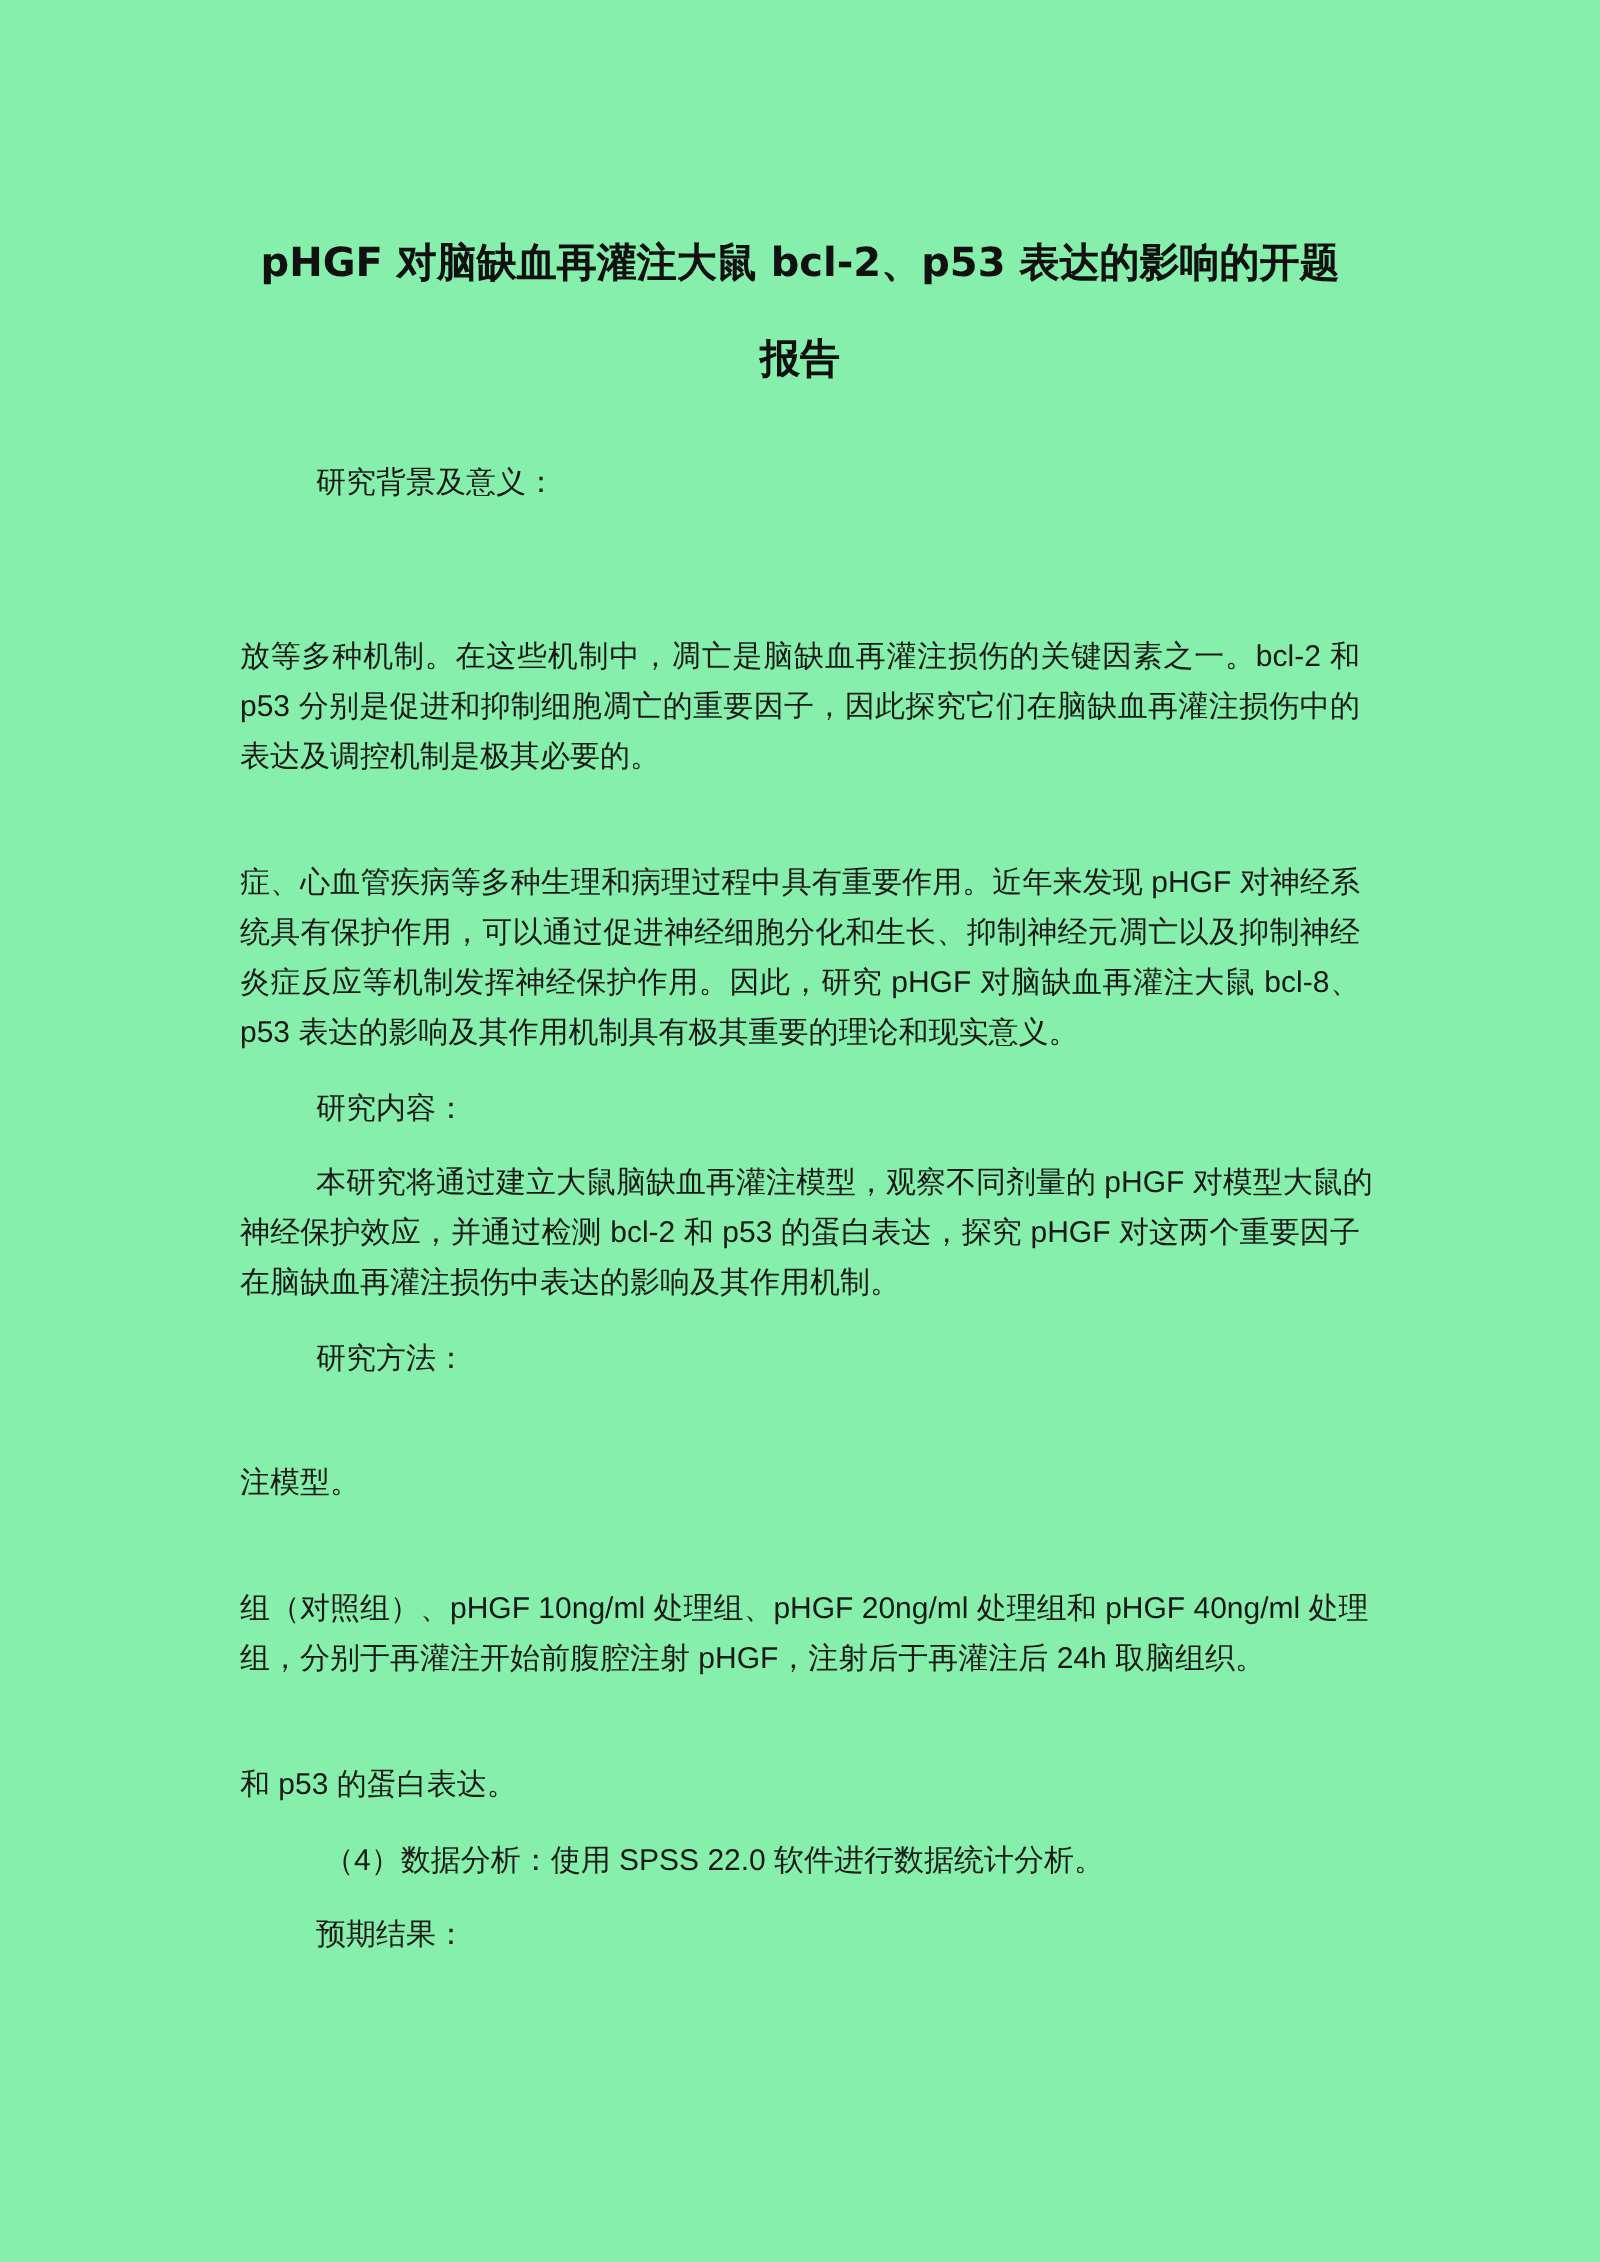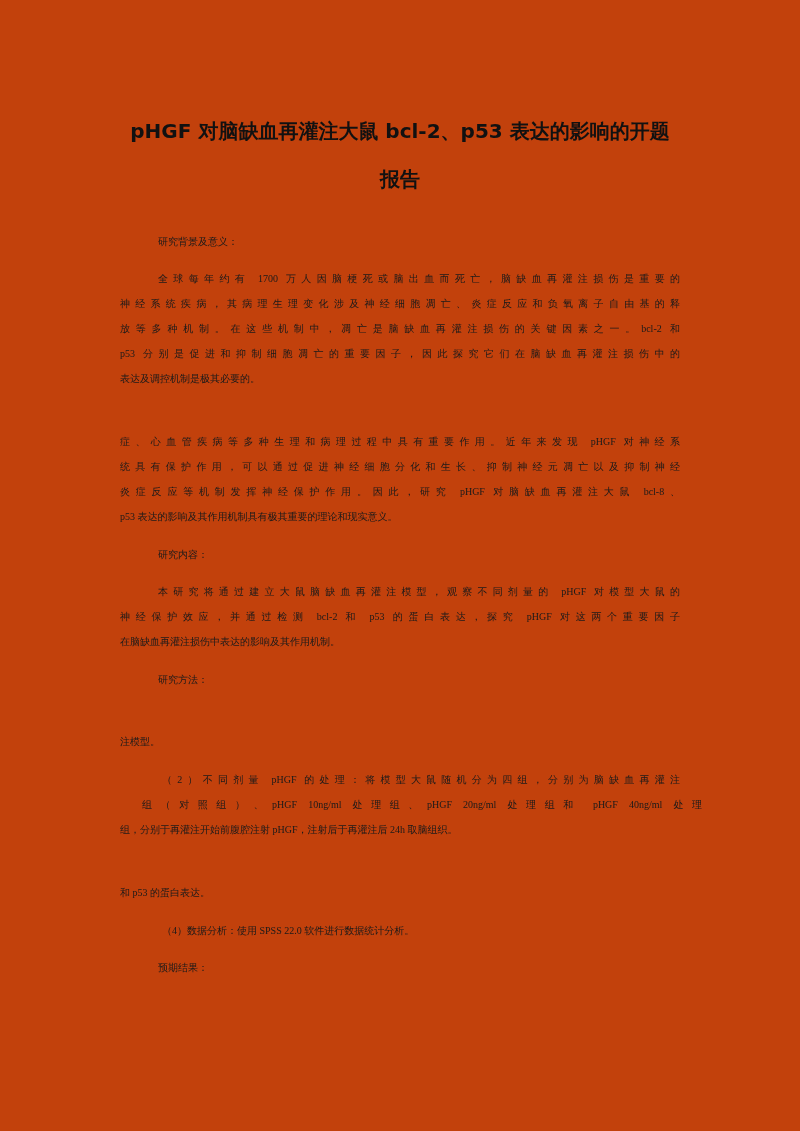--- a/index.html
+++ b/index.html
@@ -1,64 +1,61 @@
 <!DOCTYPE html>
 <html><head>
   <meta charset="utf-8">
   <style>
     html, body { margin: 0; padding: 0; background: #ffffff; }
     body { width: 800px; height: 1131px; position: relative; overflow: hidden; }
-    .page { position: absolute; left: 0; top: 0; width: 800px; height: 1131px; background: #c2410c; }
+    .page { position: absolute; left: 0; top: 0; width: 800px; height: 1131px; background: #86efac; }
     .title-line {
       position: absolute; left: 0; width: 800px; text-align: center;
       font-family: "DejaVu Sans", "Liberation Sans", sans-serif;
       font-weight: bold; font-size: 20px; color: #111111; white-space: nowrap;
     }
     .line {
       position: absolute; left: 120px; width: 560px; white-space: nowrap;
-      font-family: Liberation Serif, serif;
-      font-size: 10px; color: #1a1a1a; line-height: 20px;
+      font-family: Liberation Sans, sans-serif;
+      font-size: 15px; color: #1a1a1a; line-height: 20px;
     }
     .indent { left: 158px; width: 522px; }
     .indent2 { left: 162px; width: 518px; }
     .justify { text-align: justify; text-align-last: justify; }
   </style>
 </head>
 <body>
 
 <div class="page">
 
   <div class="title-line" style="top:118px;">pHGF 对脑缺血再灌注大鼠 bcl-2、p53 表达的影响的开题</div>
   <div class="title-line" style="top:166px;">报告</div>
 
   <div class="line indent" style="top:232px;">研究背景及意义：</div>
 
-  <div class="line indent justify" style="top:269px;">全球每年约有 1700 万人因脑梗死或脑出血而死亡，脑缺血再灌注损伤是重要的</div>
-  <div class="line justify" style="top:294px;">神经系统疾病，其病理生理变化涉及神经细胞凋亡、炎症反应和负氧离子自由基的释</div>
   <div class="line justify" style="top:319px;">放等多种机制。在这些机制中，凋亡是脑缺血再灌注损伤的关键因素之一。bcl-2 和</div>
   <div class="line justify" style="top:344px;">p53 分别是促进和抑制细胞凋亡的重要因子，因此探究它们在脑缺血再灌注损伤中的</div>
   <div class="line" style="top:369px;">表达及调控机制是极其必要的。</div>
 
   <div class="line justify" style="top:432px;">症、心血管疾病等多种生理和病理过程中具有重要作用。近年来发现 pHGF 对神经系</div>
   <div class="line justify" style="top:457px;">统具有保护作用，可以通过促进神经细胞分化和生长、抑制神经元凋亡以及抑制神经</div>
   <div class="line justify" style="top:482px;">炎症反应等机制发挥神经保护作用。因此，研究 pHGF 对脑缺血再灌注大鼠 bcl-8、</div>
   <div class="line" style="top:507px;">p53 表达的影响及其作用机制具有极其重要的理论和现实意义。</div>
 
   <div class="line indent" style="top:545px;">研究内容：</div>
 
   <div class="line indent justify" style="top:582px;">本研究将通过建立大鼠脑缺血再灌注模型，观察不同剂量的 pHGF 对模型大鼠的</div>
   <div class="line justify" style="top:607px;">神经保护效应，并通过检测 bcl-2 和 p53 的蛋白表达，探究 pHGF 对这两个重要因子</div>
   <div class="line" style="top:632px;">在脑缺血再灌注损伤中表达的影响及其作用机制。</div>
 
   <div class="line indent" style="top:670px;">研究方法：</div>
 
   <div class="line" style="top:732px;">注模型。</div>
 
-  <div class="line indent2 justify" style="top:770px;">（2）不同剂量 pHGF 的处理：将模型大鼠随机分为四组，分别为脑缺血再灌注</div>
-  <div class="line justify" style="top:795px;margin-left:22px;">组（对照组）、pHGF 10ng/ml 处理组、pHGF 20ng/ml 处理组和 pHGF 40ng/ml 处理</div>
+  <div class="line justify" style="top:795px;">组（对照组）、pHGF 10ng/ml 处理组、pHGF 20ng/ml 处理组和 pHGF 40ng/ml 处理</div>
   <div class="line" style="top:820px;">组，分别于再灌注开始前腹腔注射 pHGF，注射后于再灌注后 24h 取脑组织。</div>
 
   <div class="line" style="top:883px;">和 p53 的蛋白表达。</div>
 
   <div class="line indent2" style="top:921px;">（4）数据分析：使用 SPSS 22.0 软件进行数据统计分析。</div>
 
   <div class="line indent" style="top:958px;">预期结果：</div>
 
 </div>
 

